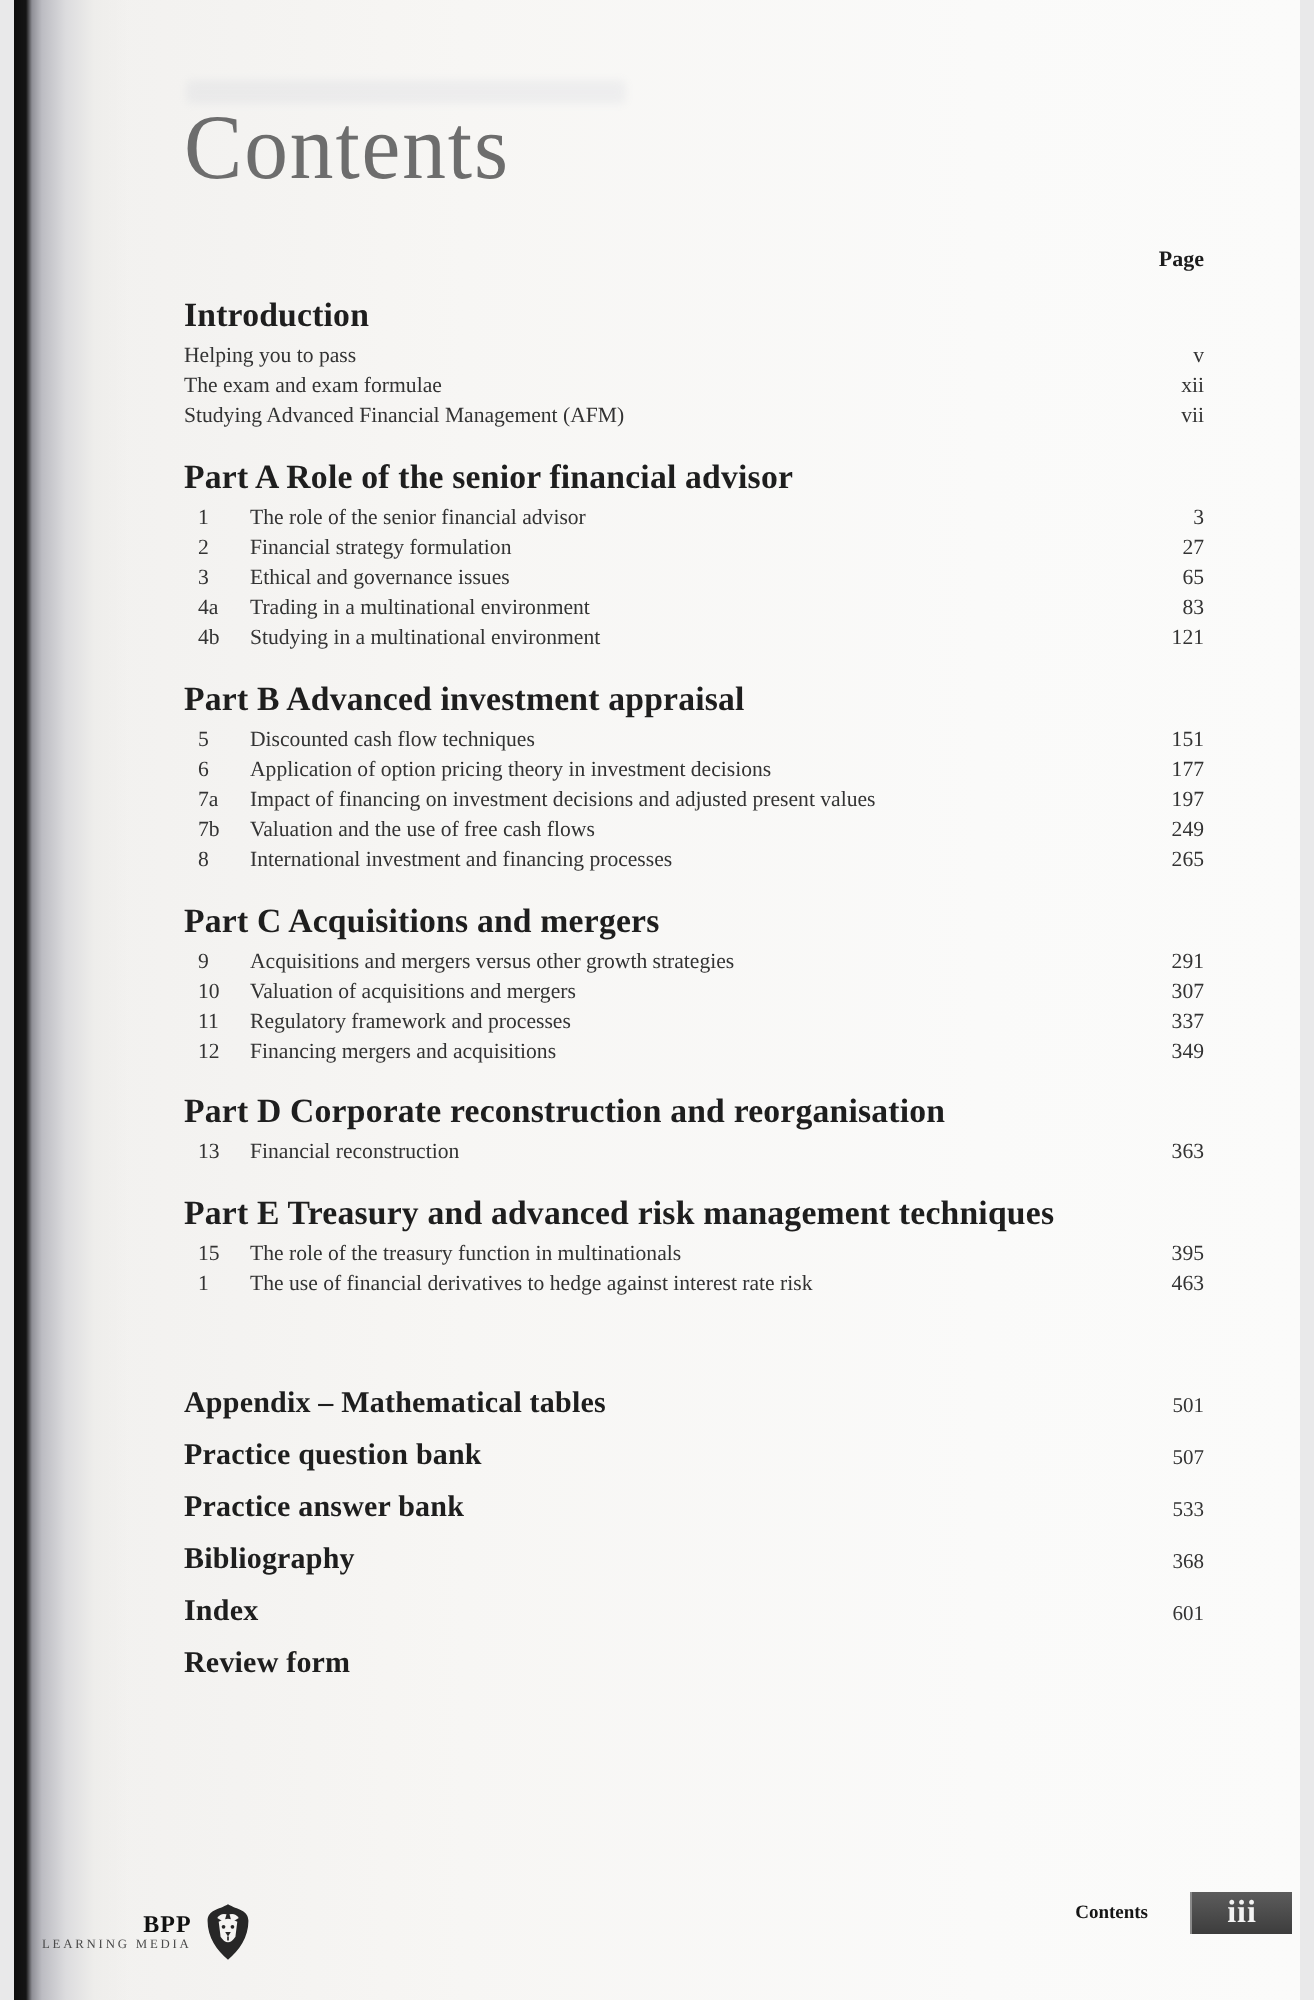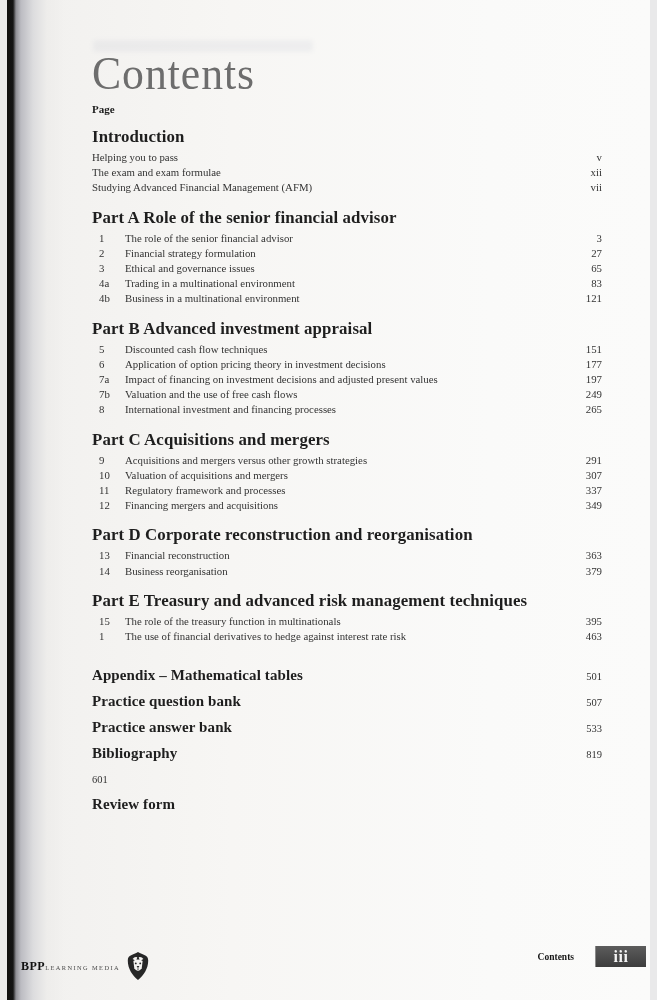--- a/index.html
+++ b/index.html
@@ -16,37 +16,37 @@
   }
   .showthrough{
     position:absolute;left:86px;top:40px;width:220px;height:12px;
     background:#9aa0b5;opacity:0.10;filter:blur(2px);border-radius:3px;
   }
   .content{position:absolute;left:85px;width:510px;top:0;}
   .doc-title{
     margin-top:48px;font-size:46px;line-height:52px;font-weight:400;color:#6d6d6d;
     letter-spacing:1px;transform:scaleX(0.95);transform-origin:left center;
   }
-  .page-col-label{text-align:left;margin-top:3px;font-size:11px;font-weight:700;color:#1c1c1c;}
+  .page-col-label{text-align:right;margin-top:24px;font-size:11px;font-weight:700;color:#1c1c1c;}
   .section-heading{
     margin-top:12px;margin-bottom:3px;font-size:17px;line-height:20px;
     font-weight:700;color:#1e1e1e;letter-spacing:0.1px;transform:scaleX(0.99);transform-origin:left center;
   }
   .row{display:flex;align-items:baseline;font-size:10.8px;line-height:15.2px;color:#333;}
   .row .t{flex:1;padding-right:8px;}
   .row .pg{flex:none;text-align:right;white-space:nowrap;color:#333;}
   .chapter{padding-left:7px;}
   .chapter .num{flex:none;width:26px;}
-  .back-matter{margin-top:19px;}
+  .back-matter{margin-top:40px;}
   .bm-row{display:flex;align-items:baseline;line-height:25px;}
   .bm-row .t{flex:1;font-size:15px;font-weight:700;color:#1e1e1e;letter-spacing:0.1px;}
   .bm-row .pg{flex:none;font-size:10.5px;font-weight:400;color:#333;}
   .footer{position:absolute;left:0;right:0;bottom:0;height:60px;}
   .brand{position:absolute;left:14px;bottom:19px;display:flex;align-items:center;gap:5px;}
-  .brand-text{display:flex;align-items:flex-end;}
+  .brand-text{display:flex;flex-direction:column;align-items:flex-end;}
   .brand-top{font-size:12px;font-weight:700;color:#111;letter-spacing:0.5px;line-height:12px;}
   .brand-bottom{font-size:6.4px;color:#4a4a4a;letter-spacing:1.4px;line-height:9px;}
   .lion{width:26px;height:30px;display:block;}
   .footer-right{position:absolute;right:4px;top:auto;bottom:33px;display:flex;align-items:center;gap:21px;}
   .footer-section-label{font-size:9.5px;font-weight:700;color:#151515;}
   .page-badge{
     width:50px;height:21px;display:flex;align-items:center;justify-content:center;
     background:linear-gradient(#5c5c5c,#3d3d3d);border-left:1px solid #8a8a8a;
     color:#f4f4f4;font-size:16px;font-weight:700;letter-spacing:0.5px;
   }
@@ -92,21 +92,21 @@
       <span class="t">Ethical and governance issues</span>
       <span class="pg">65</span>
     </div>
     <div class="row chapter">
       <span class="num">4a</span>
       <span class="t">Trading in a multinational environment</span>
       <span class="pg">83</span>
     </div>
     <div class="row chapter">
       <span class="num">4b</span>
-      <span class="t">Business in a multinational environment</span>
+      <span class="t">Studying in a multinational environment</span>
       <span class="pg">121</span>
     </div>
 
     <div class="section-heading">Part B Advanced investment appraisal</div>
     <div class="row chapter">
       <span class="num">5</span>
       <span class="t">Discounted cash flow techniques</span>
       <span class="pg">151</span>
     </div>
     <div class="row chapter">
@@ -151,25 +151,20 @@
       <span class="t">Financing mergers and acquisitions</span>
       <span class="pg">349</span>
     </div>
 
     <div class="section-heading">Part D Corporate reconstruction and reorganisation</div>
     <div class="row chapter">
       <span class="num">13</span>
       <span class="t">Financial reconstruction</span>
       <span class="pg">363</span>
     </div>
-    <div class="row chapter">
-      <span class="num">14</span>
-      <span class="t">Business reorganisation</span>
-      <span class="pg">379</span>
-    </div>
 
     <div class="section-heading">Part E Treasury and advanced risk management techniques</div>
     <div class="row chapter">
       <span class="num">15</span>
       <span class="t">The role of the treasury function in multinationals</span>
       <span class="pg">395</span>
     </div>
     <div class="row chapter">
       <span class="num">1</span>
       <span class="t">The use of financial derivatives to hedge against interest rate risk</span>
@@ -184,23 +179,24 @@
       <div class="bm-row">
         <span class="t">Practice question bank</span>
         <span class="pg">507</span>
       </div>
       <div class="bm-row">
         <span class="t">Practice answer bank</span>
         <span class="pg">533</span>
       </div>
       <div class="bm-row">
         <span class="t">Bibliography</span>
-        <span class="pg">819</span>
-      </div>
-      <div class="bm-row">
+        <span class="pg">368</span>
+      </div>
+      <div class="bm-row">
+        <span class="t">Index</span>
         <span class="pg">601</span>
       </div>
       <div class="bm-row">
         <span class="t">Review form</span>
         <span class="pg"></span>
       </div>
     </div>
   </div>
 
   <div class="footer">

